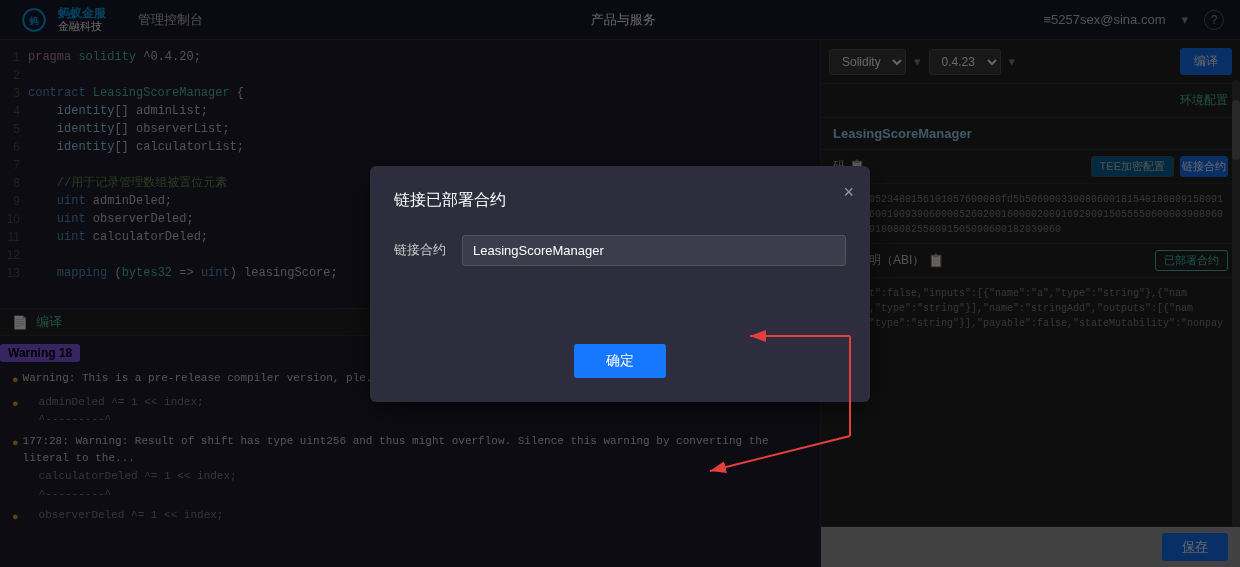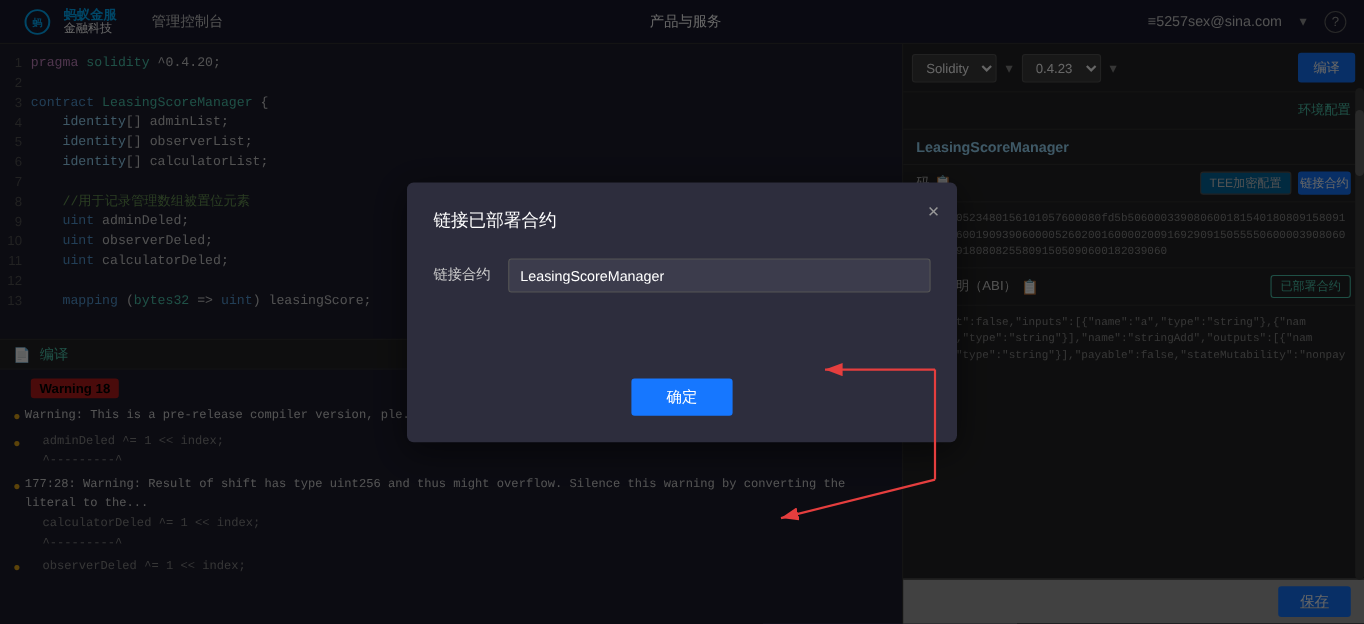--- a/index.html
+++ b/index.html
@@ -174,21 +174,21 @@
         <span class="line-content">    <span class="kw-mapping">mapping</span> (<span class="kw-bytes32">bytes32</span> =&gt; <span class="kw-uint">uint</span>) leasingScore;</span>
       </div>
     </div>
 
     <div class="compile-bar" style="position:absolute; bottom: 232px; left:0; right:0;">
       <span>📄</span>
       <button class="compile-btn">编译</button>
     </div>
 
     <div class="warning-section" style="position:absolute; bottom:0; left:0; right:0; height:232px;">
-      <div style="background:#b91c1c; color:#000; border-radius:3px; padding:2px 8px; font-size:12px; font-weight:bold; margin:8px 28px 4px; display:inline-block;">Warning 18</div>
+      <div style="background:#8b5cf6; color:#000; border-radius:3px; padding:2px 8px; font-size:12px; font-weight:bold; margin:8px 0 4px; display:inline-block;">Warning 18</div>
       <div class="warning-list">
         <div class="warning-item">
           <span class="dot">●</span>
           <span class="warn-text">Warning: This is a pre-release compiler version, ple...</span>
         </div>
         <div class="warning-item">
           <span class="dot">●</span>
           <div>
             <div class="warn-indent">adminDeled ^= 1 &lt;&lt; index;</div>
             <div class="warn-indent">^---------^</div>

